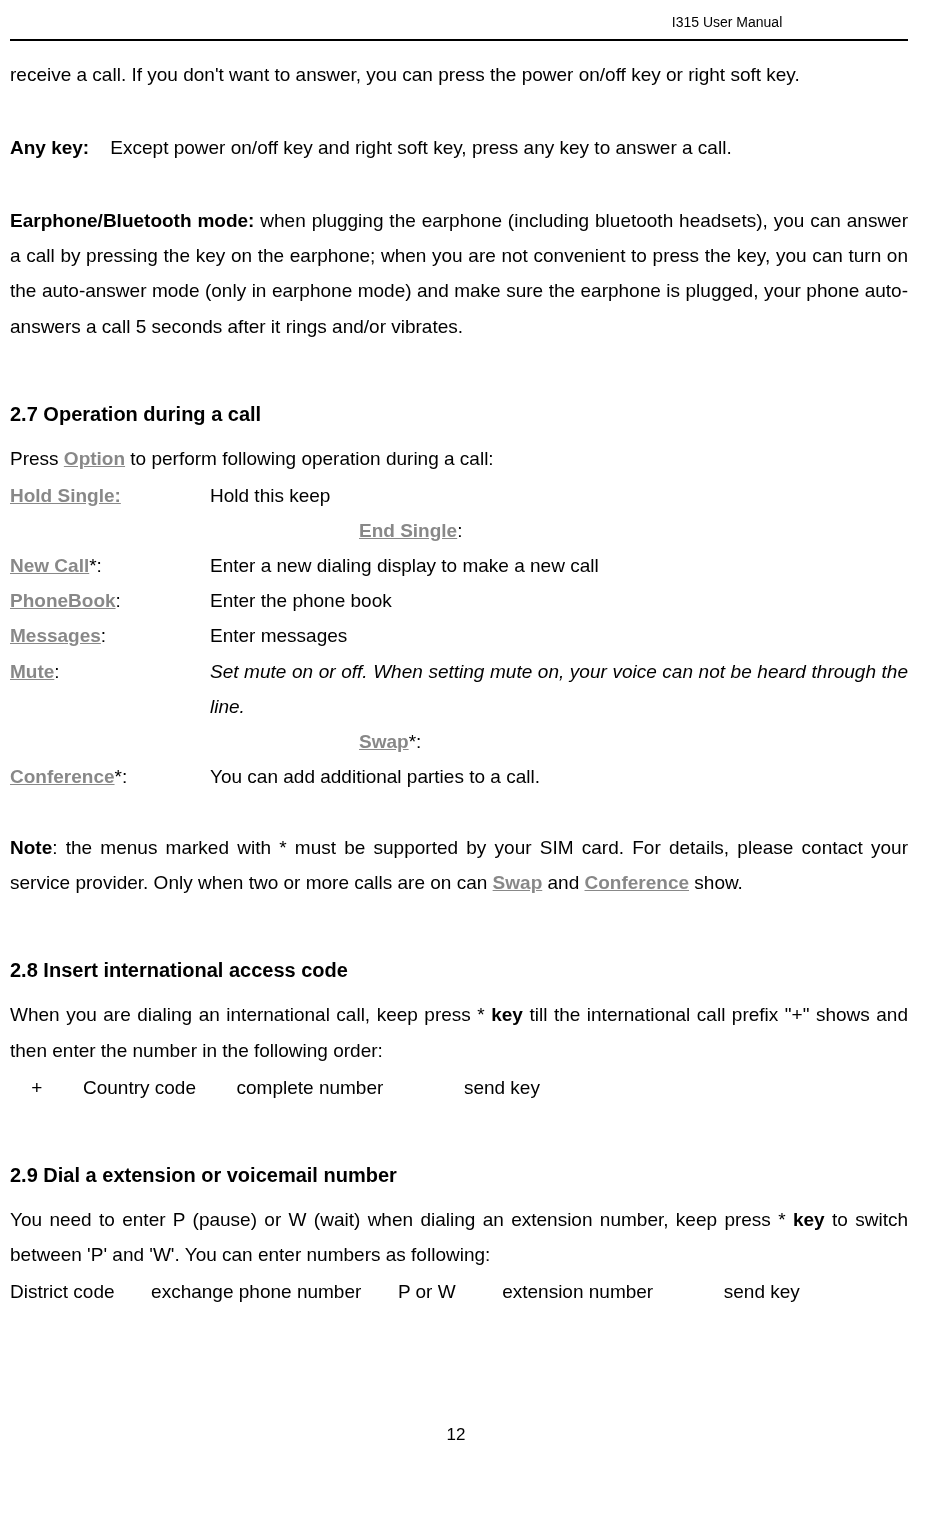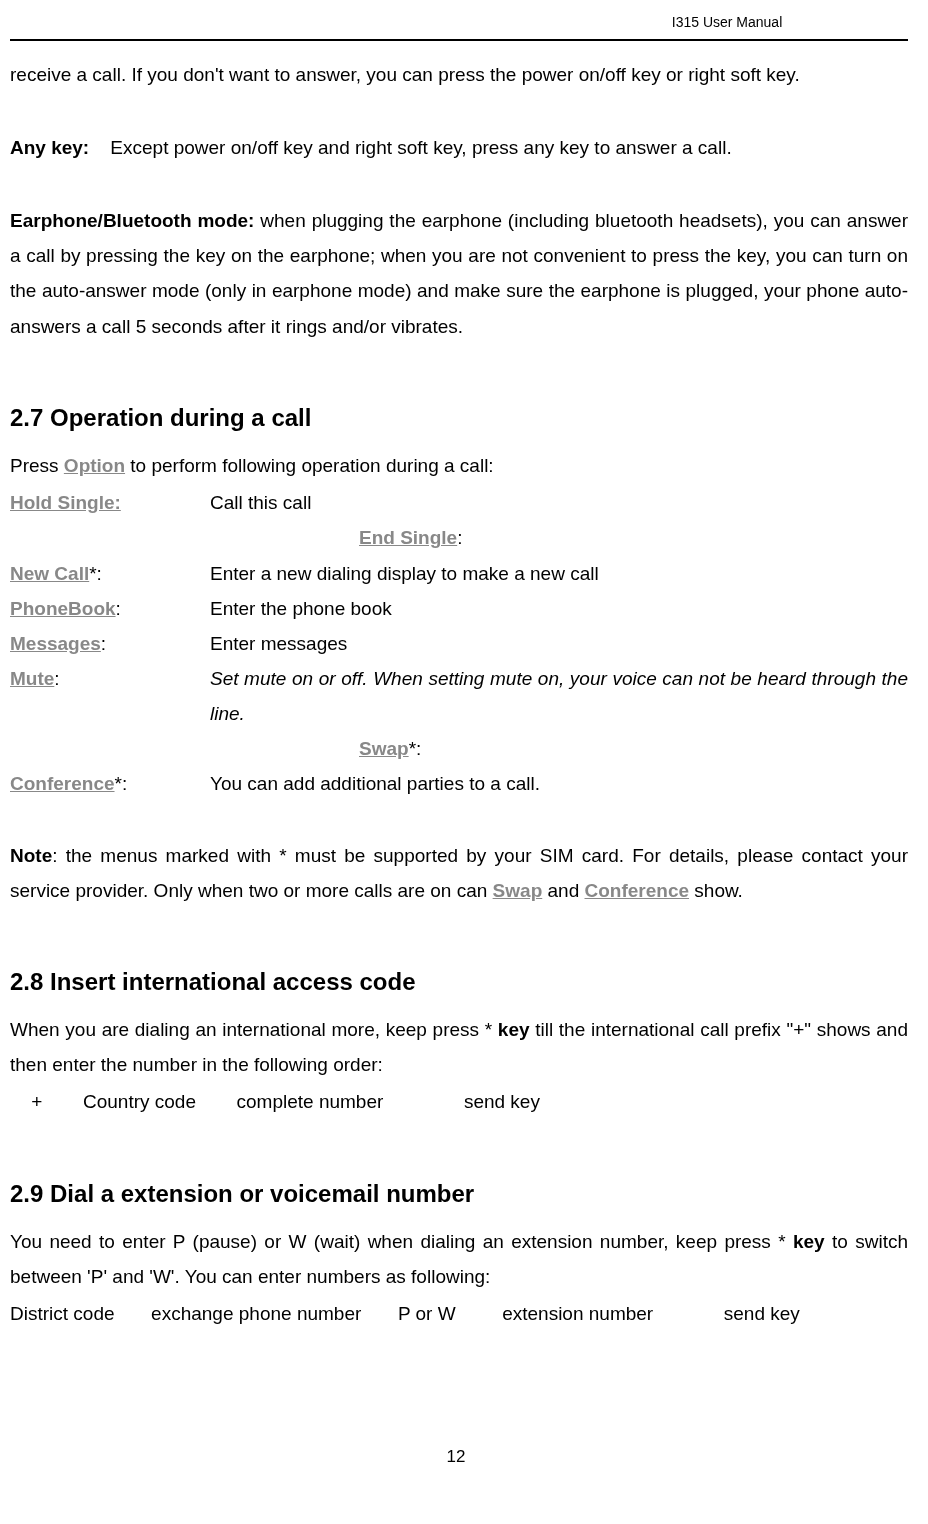--- a/index.html
+++ b/index.html
@@ -27,21 +27,21 @@
     }
     .para {
       text-align: justify;
       margin-bottom: 2px;
     }
     .spacer-md { height: 36px; }
     .spacer-lg { height: 50px; }
     .bold { font-weight: bold; }
     .gray { color: #888; text-decoration: underline; }
     h2 {
-      font-size: 24px;
+      font-size: 20px;
       font-weight: bold;
       margin-bottom: 8px;
     }
     .def-row {
       display: flex;
       align-items: baseline;
       text-align: justify;
       justify-content: center;
     }
     .def-label {
@@ -88,21 +88,21 @@
 <div class="spacer-lg"></div>
 
 <h2>2.7 Operation during a call</h2>
 
 <p class="para">
   <span>Press </span><span class="bold gray">Option</span><span> to perform following operation during a call:</span>
 </p>
 
 <div class="def-row">
   <div class="def-label"><span class="bold gray">Hold Single:</span></div>
-  <div class="def-desc">Call this call</div>
+  <div class="def-desc">Hold this keep</div>
 </div>
 
 <div class="def-row">
   <div class="def-label"><span class="bold gray">End Single</span><span>:</span></div>
 </div>
 
 <div class="def-row">
   <div class="def-label"><span class="bold gray">New Call</span><span>*:</span></div>
   <div class="def-desc">Enter a new dialing display to make a new call</div>
 </div>
@@ -135,21 +135,21 @@
 
 <p class="para">
   <span class="bold">Note</span><span>: the menus marked with * must be supported by your SIM card. For details, please contact your service provider. Only when two or more calls are on can </span><span class="bold gray">Swap</span><span> and </span><span class="bold gray">Conference</span><span> show.</span>
 </p>
 
 <div class="spacer-lg"></div>
 
 <h2>2.8 Insert international access code</h2>
 
 <p class="para">
-  <span>When you are dialing an international more, keep press * </span><span class="bold">key</span><span> till the international call prefix "+" shows and then enter the number in the following order:</span>
+  <span>When you are dialing an international call, keep press * </span><span class="bold">key</span><span> till the international call prefix "+" shows and then enter the number in the following order:</span>
 </p>
 
 <p class="para">
   <span class="gap-inline" style="width:16px"></span>
   <span>+</span>
   <span class="gap-inline" style="width:30px"></span>
   <span>Country code</span>
   <span class="gap-inline" style="width:30px"></span>
   <span>complete number</span>
   <span class="gap-inline" style="width:70px"></span>

